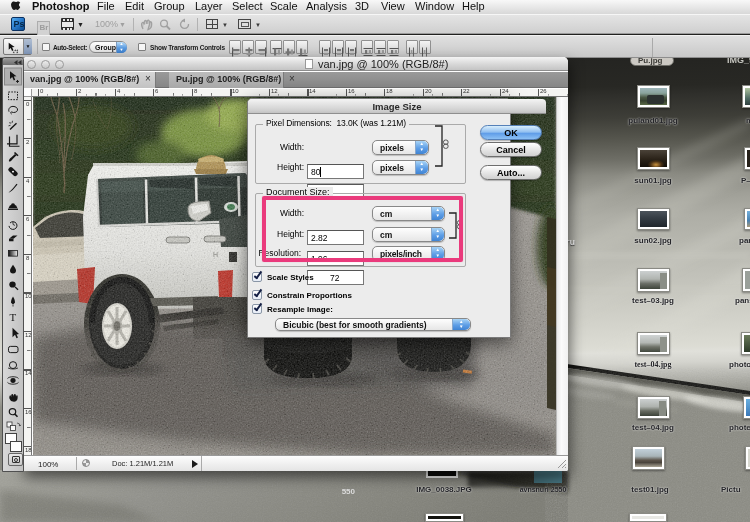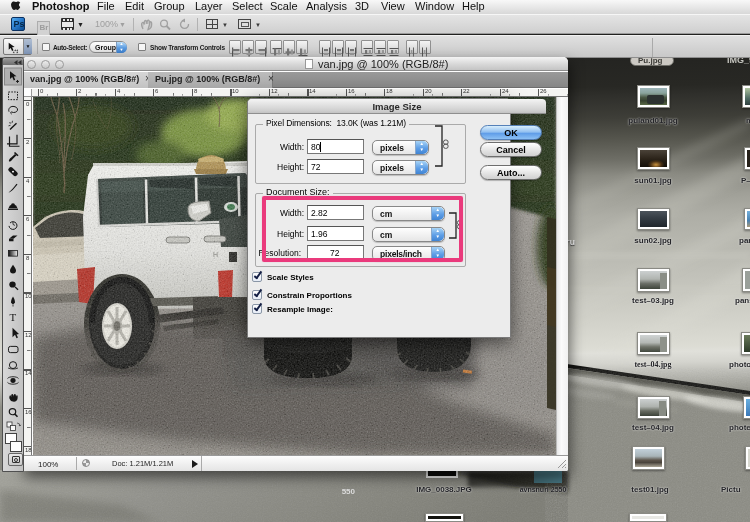--- a/index.html
+++ b/index.html
@@ -4,21 +4,21 @@
 <style>
   * { margin:0; padding:0; box-sizing:border-box; }
   html,body { width:750px; height:522px; overflow:hidden; font-family:"Liberation Sans", sans-serif; }
   #stage { position:relative; width:750px; height:522px; overflow:hidden; background:#8c8c84; }
   .abs { position:absolute; }
   .thumb { background:#fff; border:1px solid #8a8a84; padding:2px; box-shadow:0 1px 2px rgba(0,0,0,.4); }
   .thumb > div { position:relative; overflow:hidden; }
   .lbl { position:absolute; font-size:8px; font-weight:bold; color:#26262a;
          text-align:center; text-shadow:0 0 2px rgba(255,255,255,.9); white-space:nowrap; }
   .rn { position:absolute; top:-1px; font-size:6px; color:#333; }
-  .inp { background:#fff; border:1px solid #777; border-top-color:#555; font-size:8.5px; line-height:14px; }
+  .inp { background:#fff; border:1px solid #777; border-top-color:#555; font-size:8.5px; line-height:14px;margin-top:25px; }
   .caret { display:inline-block; width:1px; height:10px; background:#000; vertical-align:-2px; }
   .pop  { border-radius:5px; background:linear-gradient(#fefefe,#e6e6e6); border:1px solid #888;
           box-shadow:0 1px 1px rgba(0,0,0,.2); }
   .ptxt { position:absolute; left:7px; top:2px; font-size:8.5px; font-weight:bold; color:#111; white-space:nowrap; }
   .pcap { position:absolute; right:0; top:0; width:13px; height:13px; border-radius:0 5px 5px 0;
           background:linear-gradient(#a8d4f6,#5e9ee6 55%,#3f84d4); border-left:1px solid #88a8cc; }
   .pcap i { position:absolute; left:3.5px; top:0px; font-style:normal; font-size:4.5px; color:#fff; }
   .btn  { width:62px; height:15px; border-radius:8px; background:linear-gradient(#ffffff,#e2e2e2 60%,#d0d0d0);
           border:1px solid #6e6e6e; text-align:center; font-size:9px; font-weight:bold; line-height:14px; color:#000;
           box-shadow:0 1px 1px rgba(0,0,0,.25); }
@@ -409,21 +409,21 @@
       <div class="abs" style="left:33px;top:2.5px;width:9px;height:9px;border-radius:50%;background:linear-gradient(#ececec,#c8c8c8);border:1px solid #9a9a9a;"></div>
       <div class="abs" style="left:283px;top:2px;width:8px;height:10px;background:#fff;border:1px solid #999;"></div>
       <span class="abs" style="left:296px;top:1px;font-size:11px;color:#222;">van.jpg @ 100% (RGB/8#)</span>
     </div>
 
     <div class="abs" id="tabbar" style="left:0;top:15px;width:546px;height:16px;background:linear-gradient(#9a9a9a,#868686);border-bottom:1px solid #6e6e6e;">
       <div class="abs" style="left:1px;top:0;width:133px;height:16px;background:linear-gradient(#d6d6d6,#c2c2c2);border-right:1px solid #7a7a7a;">
         <span class="abs" style="left:7px;top:2px;font-size:9px;font-weight:bold;color:#1a1a1a;">van.jpg @ 100% (RGB/8#)</span>
         <span class="abs" style="left:122px;top:1px;font-size:10px;color:#333;">×</span>
       </div>
-      <div class="abs" style="left:126px;top:0;width:125px;height:16px;background:linear-gradient(#bcbcbc,#a8a8a8);border-right:1px solid #7a7a7a;">
+      <div class="abs" style="left:147px;top:0;width:115px;height:16px;background:linear-gradient(#bcbcbc,#a8a8a8);border-right:1px solid #7a7a7a;">
         <span class="abs" style="left:7px;top:2px;font-size:9px;font-weight:bold;color:#222;">Pu.jpg @ 100% (RGB/8#)</span>
         <span class="abs" style="left:120px;top:1px;font-size:10px;color:#333;">×</span>
       </div>
     </div>
 
     <div class="abs" id="hruler" style="left:0;top:32px;width:546px;height:8px;border-bottom:1px solid #777;
         background:
           repeating-linear-gradient(90deg, #555 0 1px, transparent 1px 38.5px),
           repeating-linear-gradient(90deg, transparent 0 19px, #777 19px 20px, transparent 20px 38.5px) 0 100%/100% 40% no-repeat,
           repeating-linear-gradient(90deg, transparent 0 9.4px, #999 9.4px 10px, transparent 10px 19.25px) 0 100%/100% 25% no-repeat,
@@ -827,15 +827,22 @@
       </div>
     <span class="abs" style="left:19px;top:174px;font-size:8px;font-weight:bold;">Scale Styles</span>
     <div class="abs chk" style="left:4px;top:191px;">
         <i class="ck"></i>
       </div>
     <span class="abs" style="left:19px;top:192px;font-size:8px;font-weight:bold;">Constrain Proportions</span>
     <div class="abs chk" style="left:4px;top:205px;">
         <i class="ck"></i>
       </div>
     <span class="abs" style="left:19px;top:206px;font-size:8px;font-weight:bold;">Resample Image:</span>
+    <div class="abs pop" style="left:27px;top:219px;width:196px;height:13px;">
+        <span class="ptxt" style="font-size:8.5px;top:1px;">Bicubic (best for smooth gradients)</span>
+        <span class="pcap" style="width:18px;height:11px;">
+          <i style="left:6px;top:-0.5px;">▲</i>
+          <i style="left:6px;top:5px;">▼</i>
+        </span>
+      </div>
   </div>
 
 </div>
 
 </body></html>

